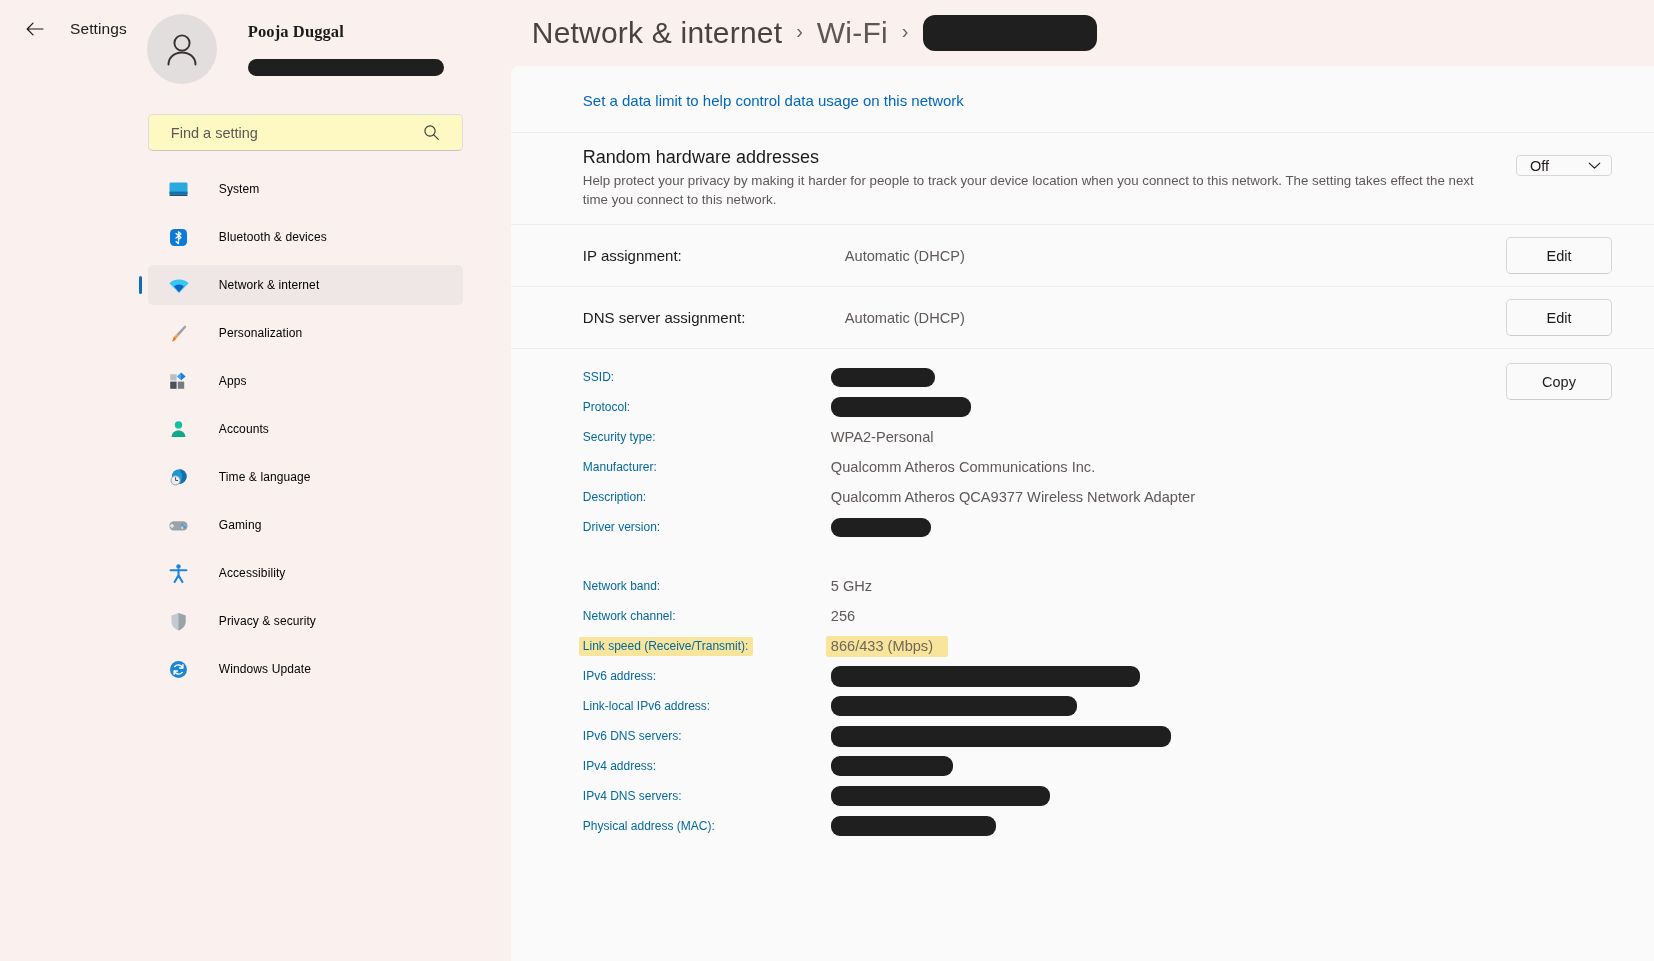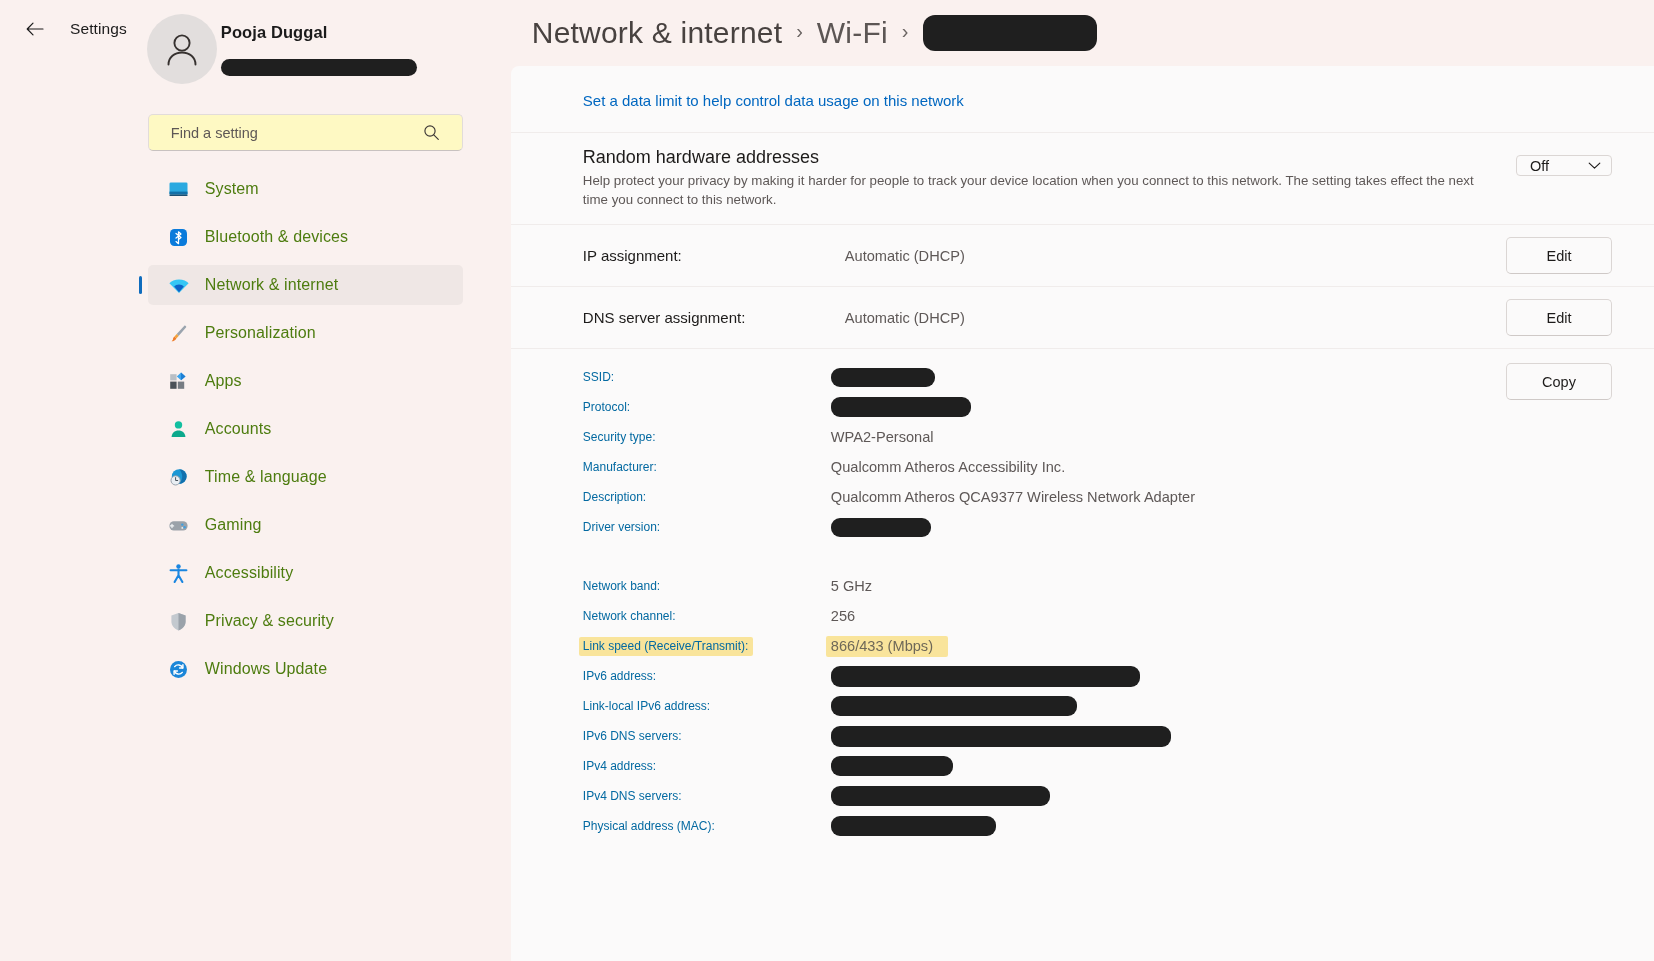--- a/index.html
+++ b/index.html
@@ -75,24 +75,25 @@
     height: 70px;
     border-radius: 50%;
     background: #e2dedd;
     display: flex;
     align-items: center;
     justify-content: center;
     flex: 0 0 70px;
   }
   .avatar svg { display:block; }
   .account-text {
-    margin-left: 4px;
+    margin-left: 31px;
     display: flex;
     flex-direction: column;
     gap: 17px;
+    font-family: Liberation Serif, serif;
   }
   .account-name {
     font-size: 16.5px;
     font-weight: bold;
     color: #1b1b1b;
     letter-spacing: .1px;
   }
   .redact {
     background: #1f1f1f;
     border-radius: 9px;
@@ -150,23 +151,23 @@
   .nav-icon {
     width: 22px;
     height: 22px;
     flex: 0 0 22px;
     display: flex;
     align-items: center;
     justify-content: center;
   }
   .nav-icon svg { display: block; }
   .nav-label {
-    margin-left: 15px;
-    font-size: 16px;
-    color: #4d7c0f;
+    margin-left: 29px;
+    font-size: 12px;
+    color: #000000;
     letter-spacing: .1px;
     white-space: nowrap;
   }
 
   
   .main {
     flex: 1 1 auto;
     display: flex;
     flex-direction: column;
     min-width: 0;
@@ -583,21 +584,21 @@
                 </span>
             </div>
 
             <div class="det-row">
               <span class="det-key">Security type:</span>
               <span class="det-val">WPA2-Personal</span>
             </div>
 
             <div class="det-row">
               <span class="det-key">Manufacturer:</span>
-              <span class="det-val">Qualcomm Atheros Accessibility Inc.</span>
+              <span class="det-val">Qualcomm Atheros Communications Inc.</span>
             </div>
 
             <div class="det-row">
               <span class="det-key">Description:</span>
               <span class="det-val">Qualcomm Atheros QCA9377 Wireless Network Adapter</span>
             </div>
 
             <div class="det-row">
               <span class="det-key">Driver version:</span>
               <span class="det-val">

